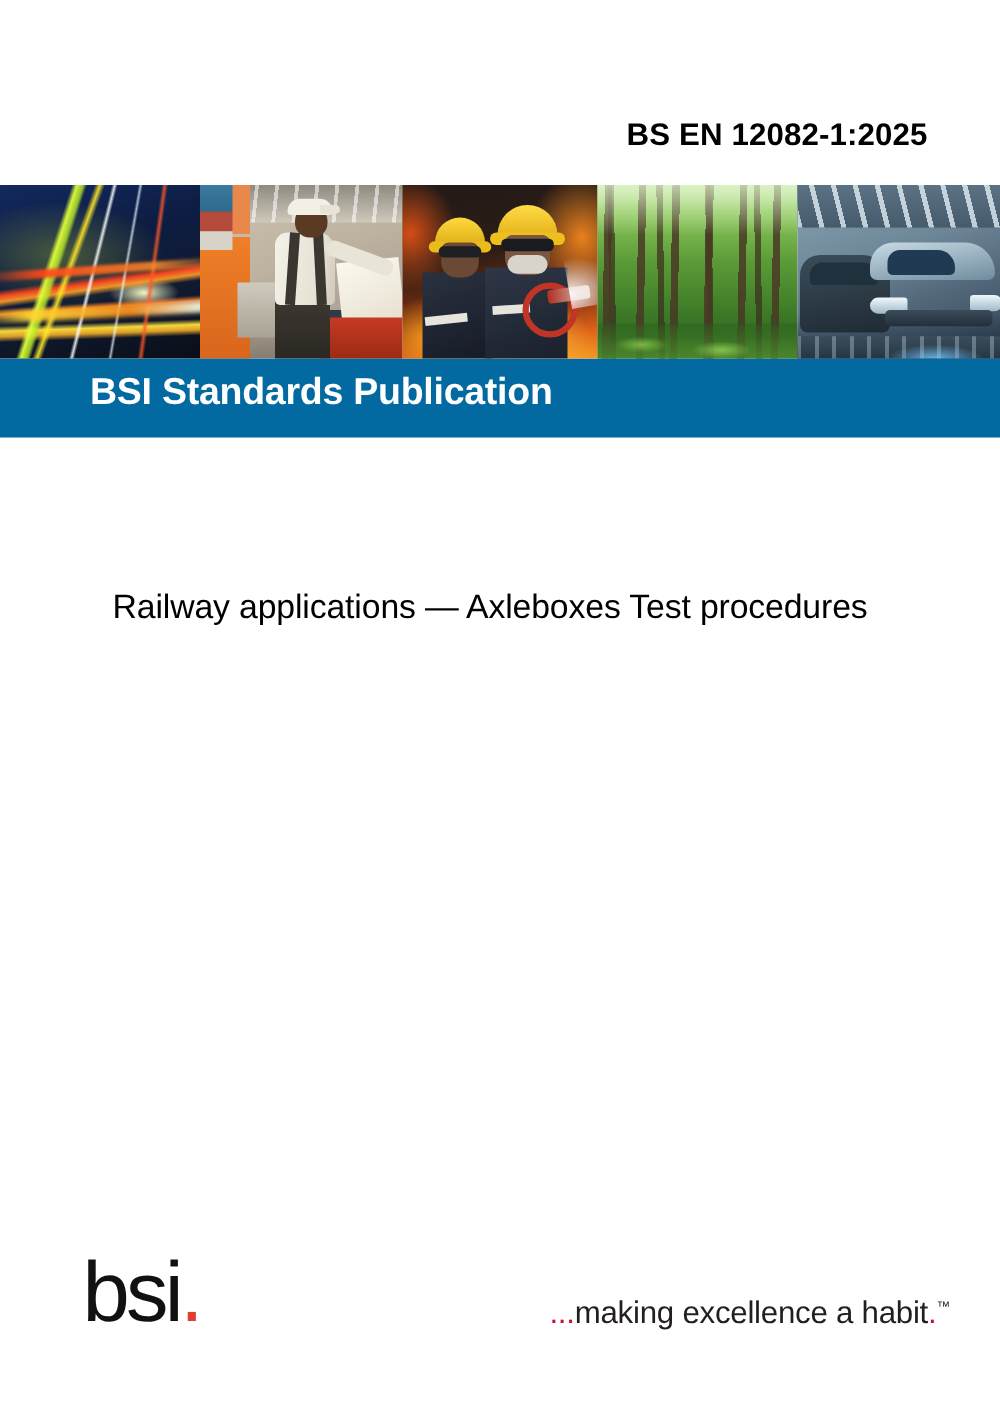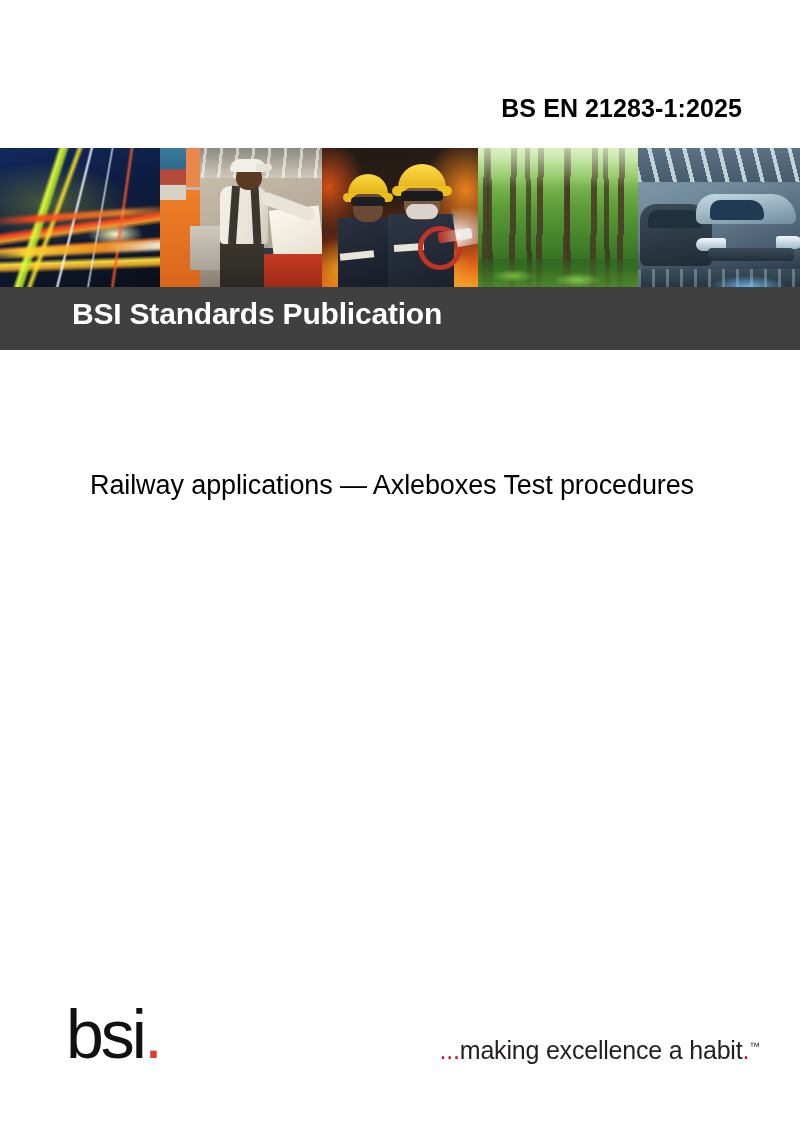--- a/index.html
+++ b/index.html
@@ -335,21 +335,21 @@
       linear-gradient(180deg, #3b4d5c, #253542);
   }
 
   
   .red-bar {
     position: absolute;
     left: 0;
     top: 139px;
     width: 800px;
     height: 63px;
-    background: #404040;
+    background: #0369a1;
   }
   .red-bar-text {
     position: absolute;
     left: 72px;
     top: 10px;
     font-family: "Liberation Sans", sans-serif;
     font-size: 30px;
     font-weight: bold;
     color: #ffffff;
     letter-spacing: -0.2px;
@@ -405,21 +405,21 @@
     vertical-align: 9px;
     color: #231f20;
   }
   .tagline .enddot {
     color: #c8102e;
   }
 </style>
 </head>
 <body>
 
-<div class="std-ref">BS EN 21283-1:2025</div>
+<div class="std-ref">BS EN 12082-1:2025</div>
 
 <div class="banner">
 
   <div class="photo-strip">
 
     <div class="photo p1"></div>
 
     <div class="photo p2">
       <div class="ceiling"></div>
       <div class="shelf-l"></div>

